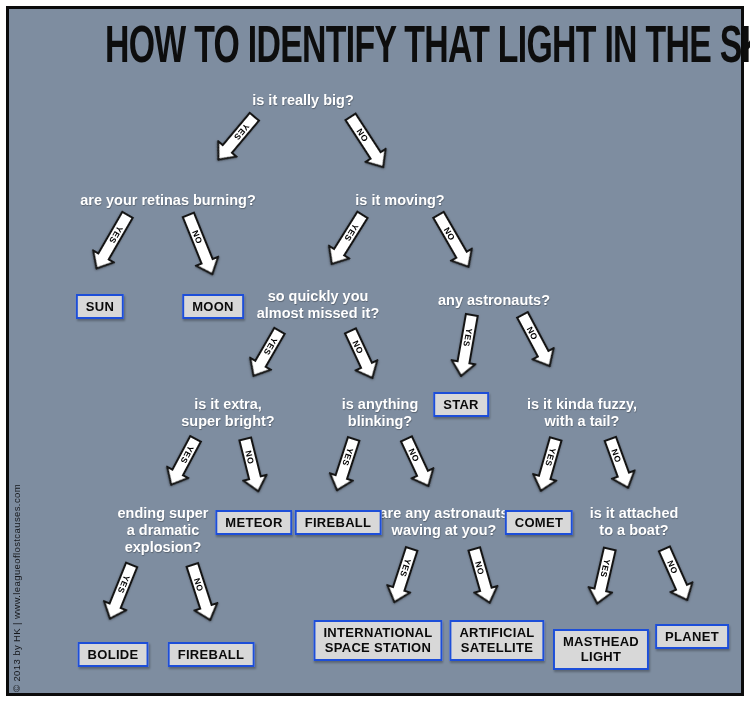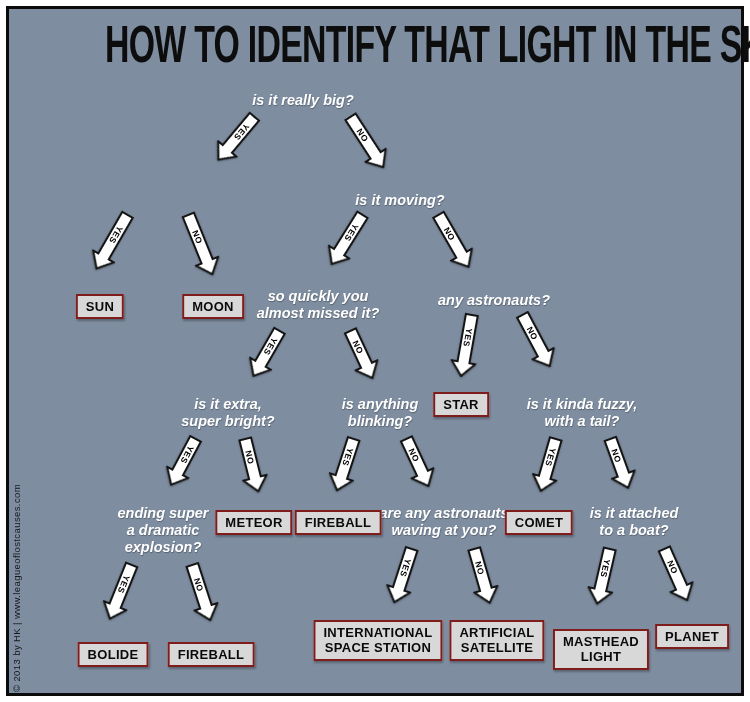--- a/index.html
+++ b/index.html
@@ -51,28 +51,27 @@
   .question {
     position: absolute;
     transform: translateX(-50%);
     color: #ffffff;
     font-weight: bold;
     font-size: 14.5px;
     line-height: 1.18;
     text-align: center;
     white-space: pre-line;
     text-shadow: 0.5px 1px 1px rgba(0,0,0,0.30);
-    font-style: italic;
   }
 
   .answer {
     position: absolute;
     transform: translateX(-50%);
     background: #d8d8d8;
-    border: 2px solid #7f1d1d;
+    border: 2px solid #1d4ed8;
     color: #0a0a0a;
     font-weight: bold;
     font-size: 13px;
     line-height: 1.18;
     text-align: center;
     white-space: pre-line;
     padding: 3px 8px;
     letter-spacing: 0.3px;
     box-shadow: 1px 1.5px 2px rgba(0,0,0,0.28);
   }
@@ -102,20 +101,21 @@
 
 <div class="page">
 
   <div class="frame"></div>
 
   <div class="title">HOW TO IDENTIFY THAT LIGHT IN THE SKY</div>
 
   <div class="credit">© 2013 by HK  |  www.leagueoflostcauses.com</div>
 
   <div class="question" style="left:303px; top:92px;">is it really big?</div>
+  <div class="question" style="left:168px; top:192px;">are your retinas burning?</div>
   <div class="question" style="left:400px; top:192px;">is it moving?</div>
   <div class="question" style="left:318px; top:288px;">so quickly you
 almost missed it?</div>
   <div class="question" style="left:494px; top:292px;">any astronauts?</div>
   <div class="question" style="left:228px; top:396px;">is it extra,
 super bright?</div>
   <div class="question" style="left:582px; top:396px;">is it kinda fuzzy,
 with a tail?</div>
   <div class="question" style="left:380px; top:396px;">is anything
 blinking?</div>

